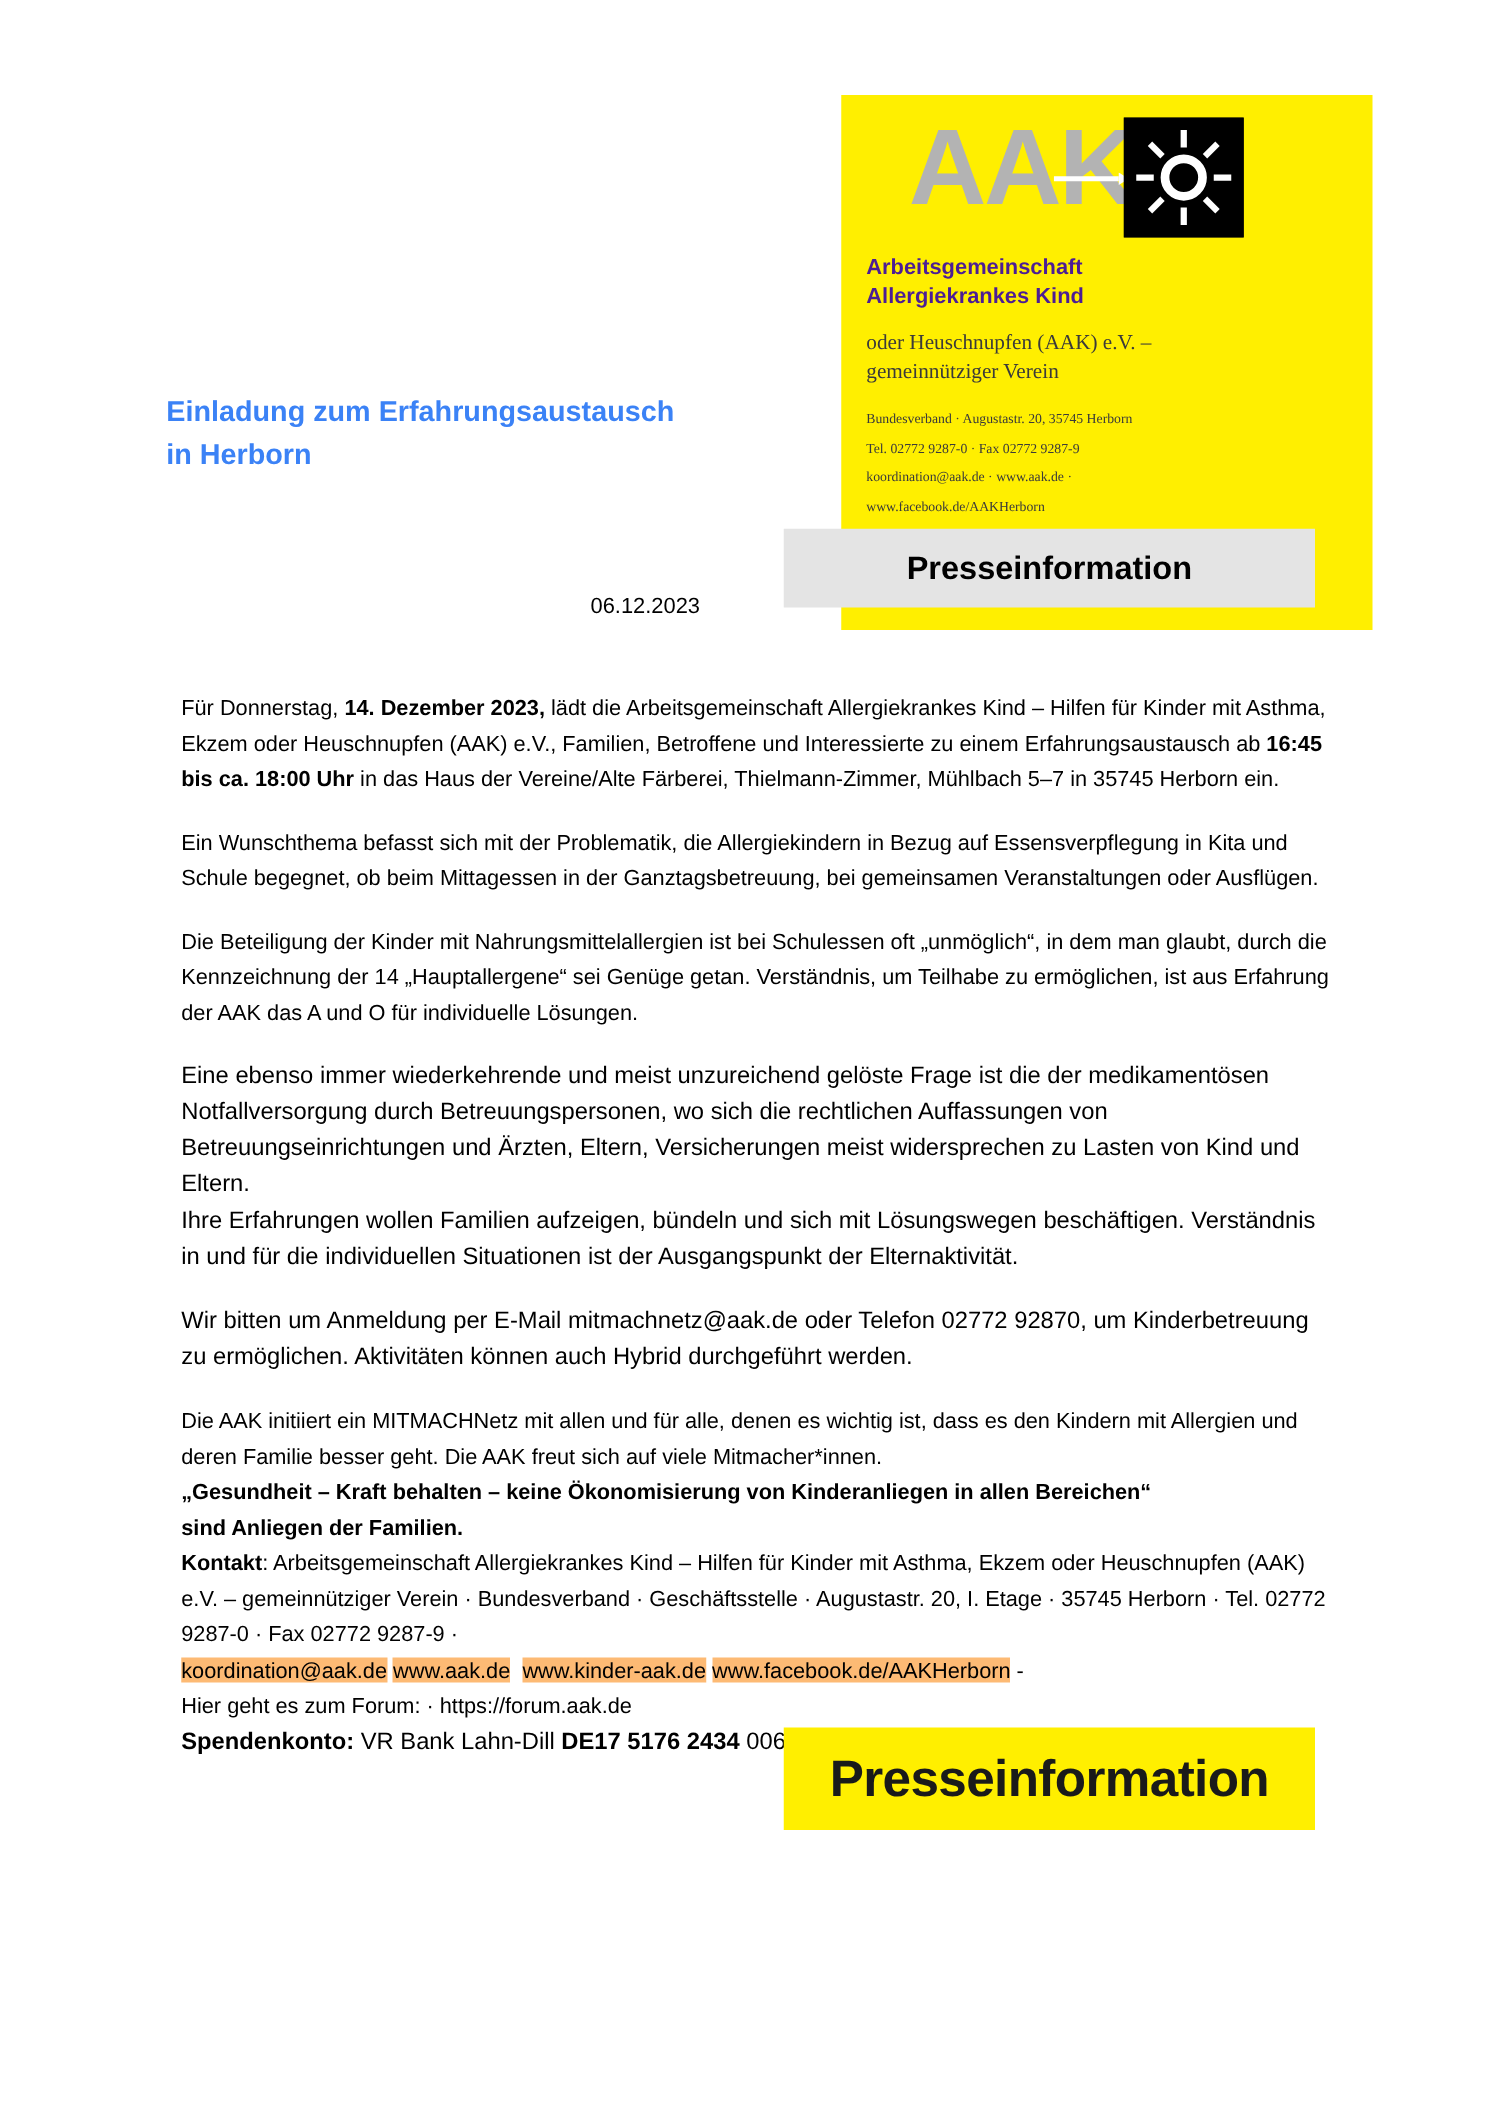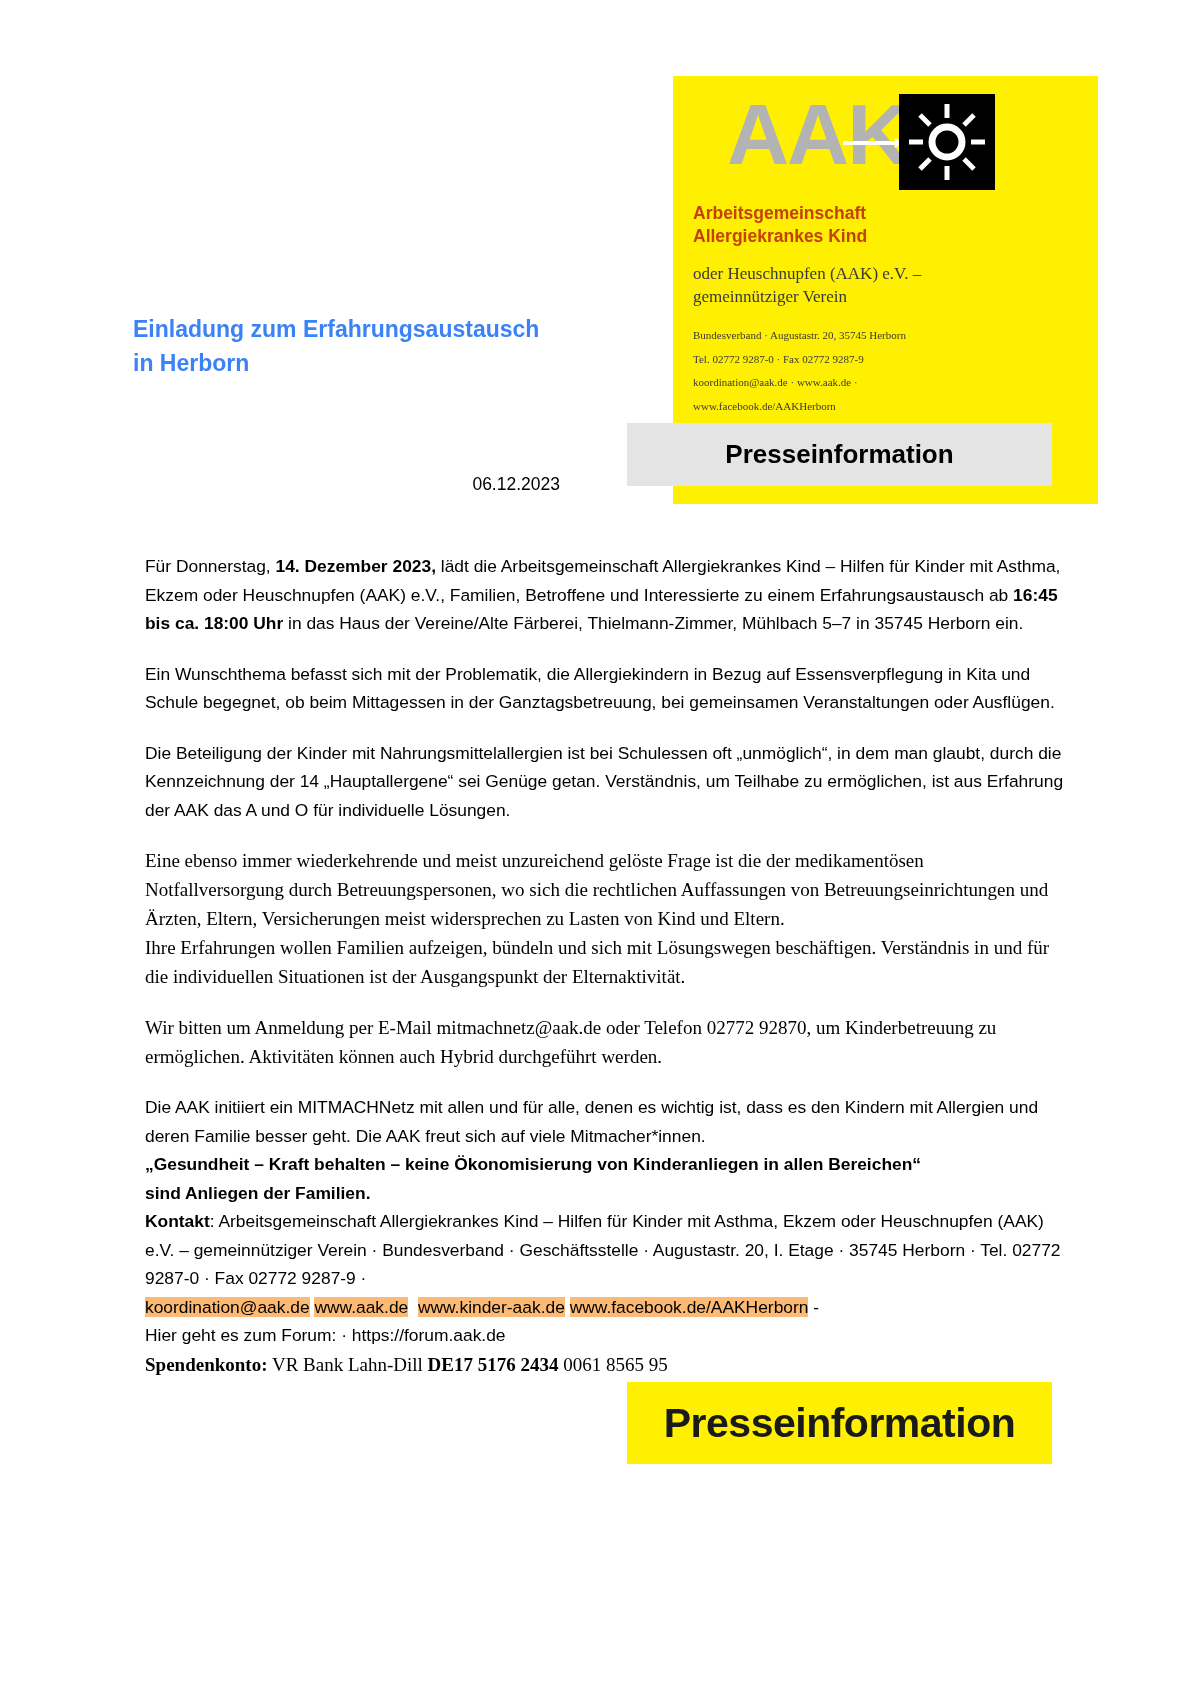--- a/index.html
+++ b/index.html
@@ -58,21 +58,21 @@
     top: 48px;
     width: 60px;
     height: 10px;
   }
   .org-name {
     margin-top: 4px;
     font-family: "Liberation Sans", sans-serif;
     font-weight: bold;
     font-size: 17.5px;
     line-height: 23px;
-    color: #c2410c;
+    color: #4c1d95;
   }
   .org-sub {
     margin-top: 14px;
     font-family: "Liberation Serif", serif;
     font-size: 17px;
     line-height: 23px;
     color: #3a3a3a;
   }
   .org-contact {
     margin-top: 16px;
@@ -133,21 +133,21 @@
     margin-top: 32px;
   }
   .para {
     margin: 0 0 22px 0;
     font-family: "Liberation Sans", sans-serif;
     font-size: 17.4px;
     line-height: 28.5px;
     color: #000;
   }
   .para.serif {
-    font-family: Liberation Serif, serif;
+    font-family: Liberation Sans, sans-serif;
     font-size: 19px;
     line-height: 29px;
   }
   .para.tight { margin-bottom: 0; }
   b, .bold { font-weight: bold; }
   .hl {
     background: #fdba74;
   }
 
   

